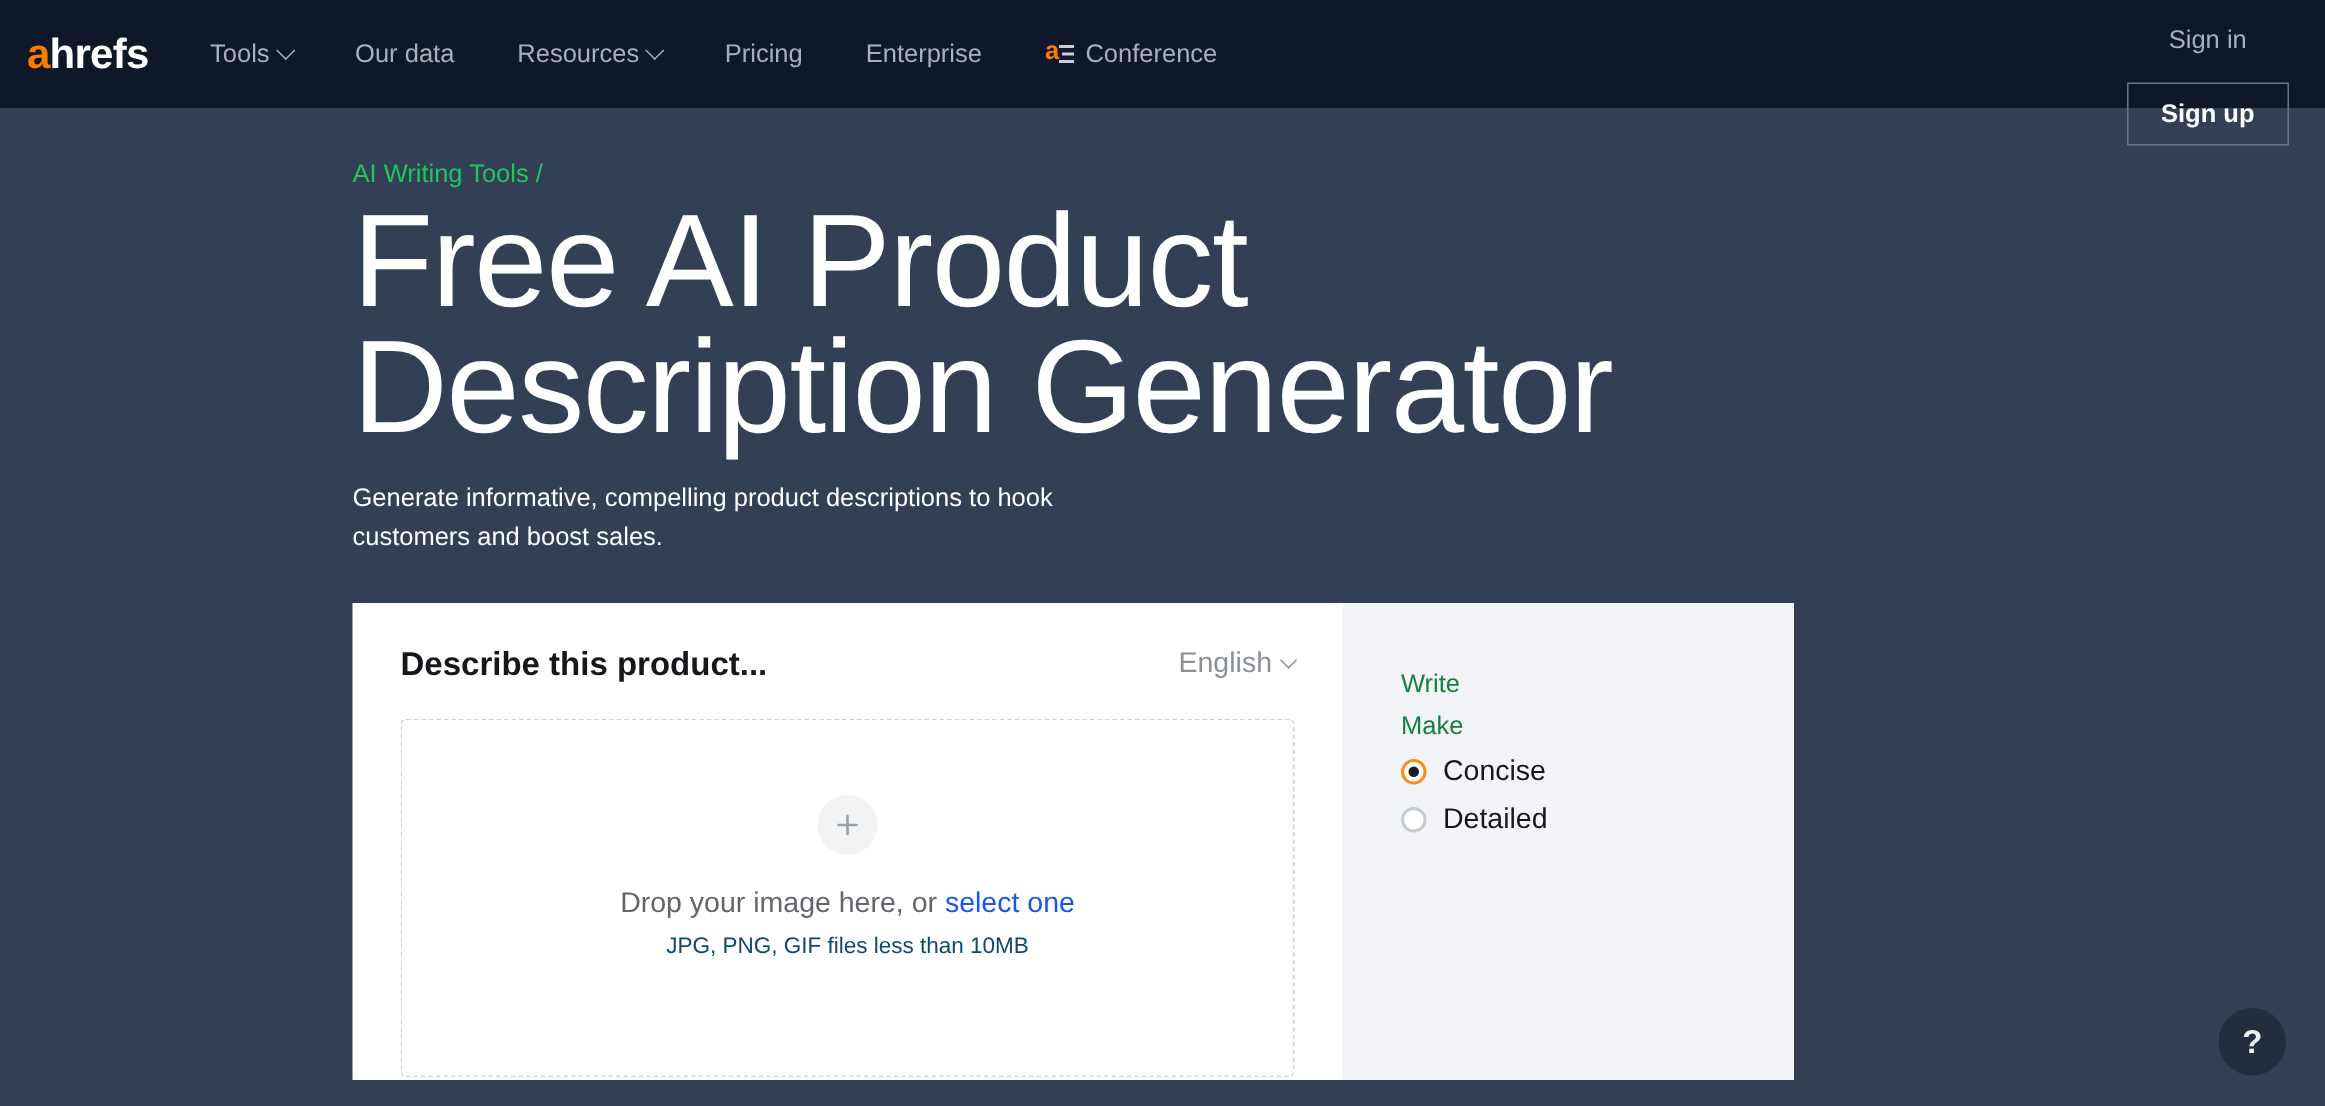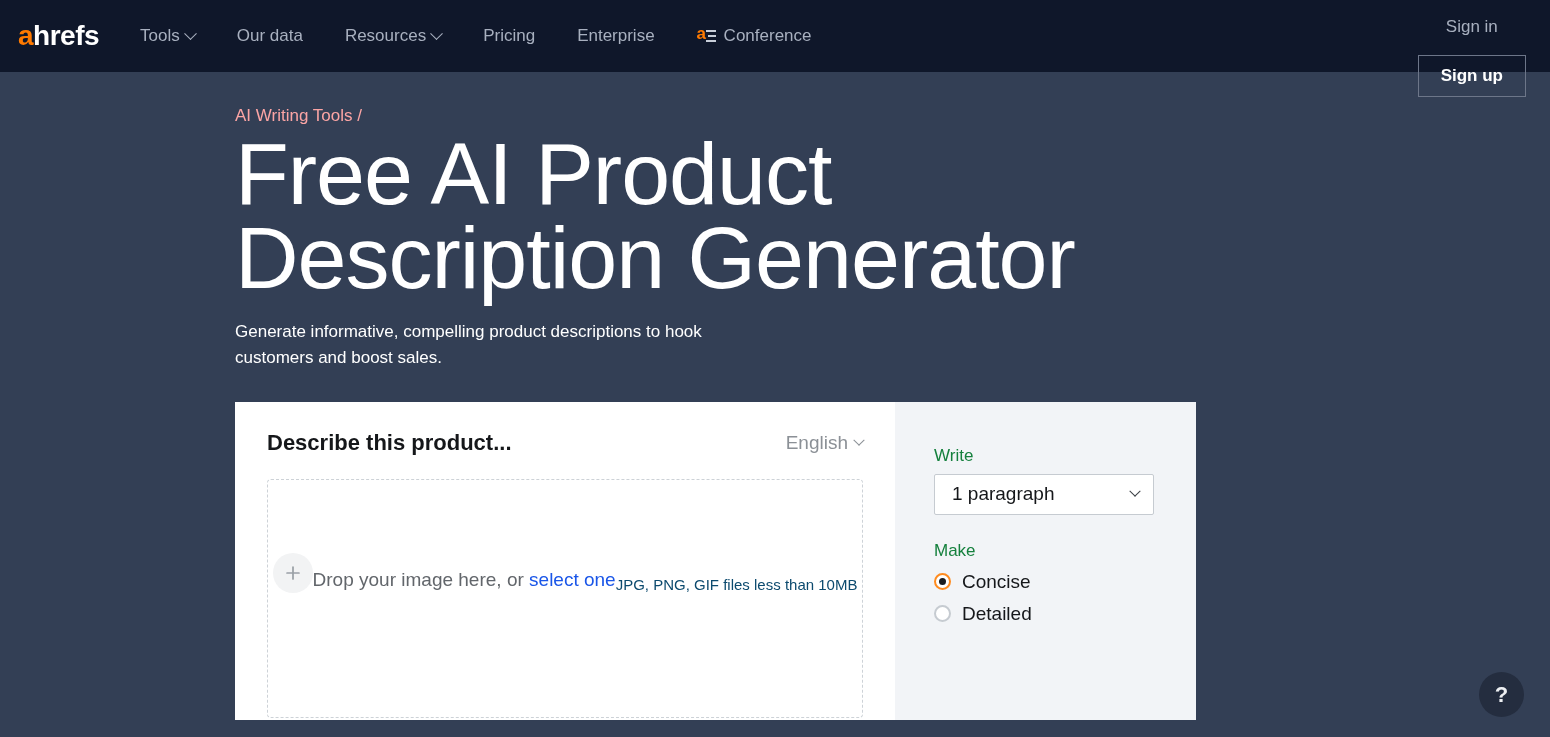--- a/index.html
+++ b/index.html
@@ -123,21 +123,21 @@
     cursor: pointer;
   }
 
   
   .hero {
     padding-left: 235px;
     padding-top: 34px;
   }
 
   .breadcrumb {
-    color: #fca5a5;
+    color: #22c55e;
     font-size: 17px;
     margin-bottom: 6px;
   }
 
   .hero-title {
     color: #ffffff;
     font-size: 88px;
     line-height: 0.96;
     font-weight: 400;
     letter-spacing: -1px;
@@ -194,21 +194,21 @@
     border-right-color: #8b9096;
     border-bottom-color: #8b9096;
     border-width: 1.5px;
   }
 
   .dropzone {
     border: 1.5px dashed #cdd2d7;
     border-radius: 4px;
     height: 239px;
     display: flex;
-    flex-direction: row;
+    flex-direction: column;
     align-items: center;
     justify-content: center;
     padding-bottom: 28px;
     cursor: pointer;
   }
 
   .plus-circle {
     width: 40px; height: 40px;
     border-radius: 50%;
     background: #f2f3f4;
@@ -416,24 +416,20 @@
       </div>
 
       <div class="dz-line2">JPG, PNG, GIF files less than 10MB</div>
     </div>
   </div>
 
   <aside class="card-side">
 
     <div class="side-label">Write</div>
 
-    <div class="side-select">
-      <span>1 paragraph</span>
-      <span class="chev"></span>
-    </div>
 
     <div class="side-label">Make</div>
 
     <div class="radio-row checked">
       <span class="radio-dot"></span>
       <span class="radio-label">Concise</span>
     </div>
 
     <div class="radio-row">
       <span class="radio-dot"></span>

